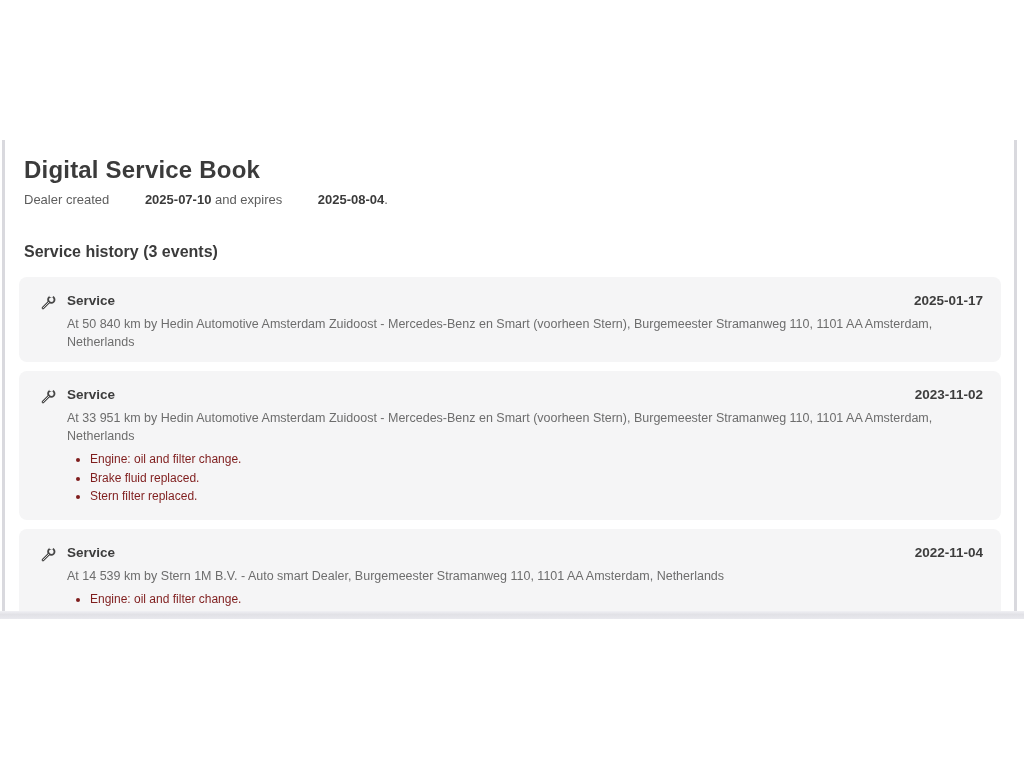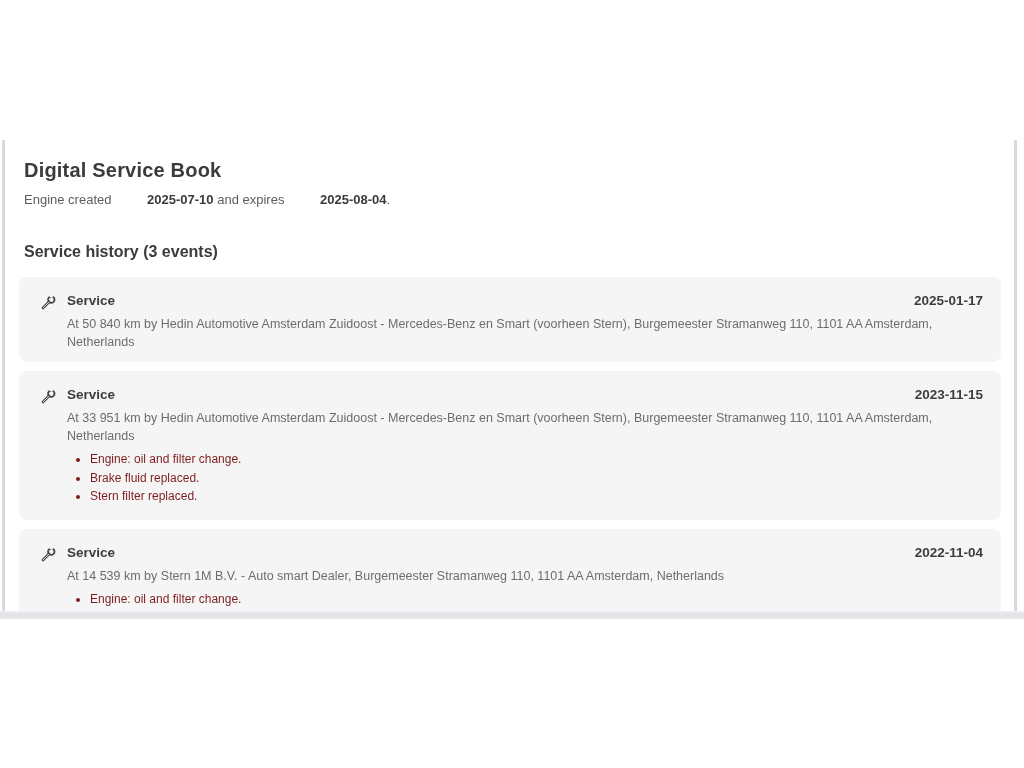--- a/index.html
+++ b/index.html
@@ -15,21 +15,21 @@
     position: absolute;
     top: 140px; left: 2px;
     width: 1015px; height: 472px;
     border-left: 3px solid #d9d9de;
     border-right: 3px solid #d9d9de;
     background: #ffffff;
     overflow: hidden;
   }
   .frame-inner { padding: 14px 0 0 19px; }
   h1.page-title {
-    font-size: 20px;
+    font-size: 24px;
     font-weight: 700;
     line-height: 32px;
     letter-spacing: 0.2px;
     color: #3b3b3b;
   }
   .subtitle {
     margin-top: 5px;
     font-size: 13px;
     line-height: 18px;
     color: #5d5d5d;
@@ -89,21 +89,21 @@
     width: 1024px; height: 8px;
     background: linear-gradient(to bottom, #f0f0f4, #e1e1e6 45%, #e9e9ee);
   }
 </style>
 </head>
 <body>
 
 <div class="frame">
   <div class="frame-inner">
     <h1 class="page-title">Digital Service Book</h1>
-    <p class="subtitle"><span>Engine created </span><b>2025-07-10</b><span> and expires </span><b>2025-08-04</b><span>.</span></p>
+    <p class="subtitle"><span>Dealer created </span><b>2025-07-10</b><span> and expires </span><b>2025-08-04</b><span>.</span></p>
     <h2 class="section-header">Service history (3 events)</h2>
     <div class="cards">
   <div class="card">
     <span class="card-icon">
       <svg viewBox="0 0 24 24" width="18" height="18" aria-hidden="true">
         <g fill="none" stroke="#474747" stroke-width="2.4">
           <circle cx="16.4" cy="7.6" r="4.3"></circle>
         </g>
         <rect x="14.6" y="-1.8" width="4.6" height="6.4" fill="#f5f5f6" transform="rotate(24 16.9 1.4)"></rect>
         <line x1="13.3" y1="10.7" x2="5.3" y2="18.7" stroke="#474747" stroke-width="3.6" stroke-linecap="round"></line>
@@ -127,21 +127,21 @@
           <circle cx="16.4" cy="7.6" r="4.3"></circle>
         </g>
         <rect x="14.6" y="-1.8" width="4.6" height="6.4" fill="#f5f5f6" transform="rotate(24 16.9 1.4)"></rect>
         <line x1="13.3" y1="10.7" x2="5.3" y2="18.7" stroke="#474747" stroke-width="3.6" stroke-linecap="round"></line>
         <line x1="13.1" y1="10.9" x2="5.5" y2="18.5" stroke="#f5f5f6" stroke-width="1.1" stroke-linecap="round"></line>
       </svg>
     </span>
     <div class="card-main">
       <div class="card-head">
         <span class="card-title">Service</span>
-        <span class="card-date">2023-11-15</span>
+        <span class="card-date">2023-11-02</span>
       </div>
       <div class="card-body">At 33 951 km by Hedin Automotive Amsterdam Zuidoost - Mercedes-Benz en Smart (voorheen Stern), Burgemeester Stramanweg 110, 1101 AA Amsterdam, Netherlands</div>
       <ul class="card-bullets">
               <li>Engine: oil and filter change.</li>
               <li>Brake fluid replaced.</li>
               <li>Stern filter replaced.</li>
             </ul>
     </div>
   </div>
 

